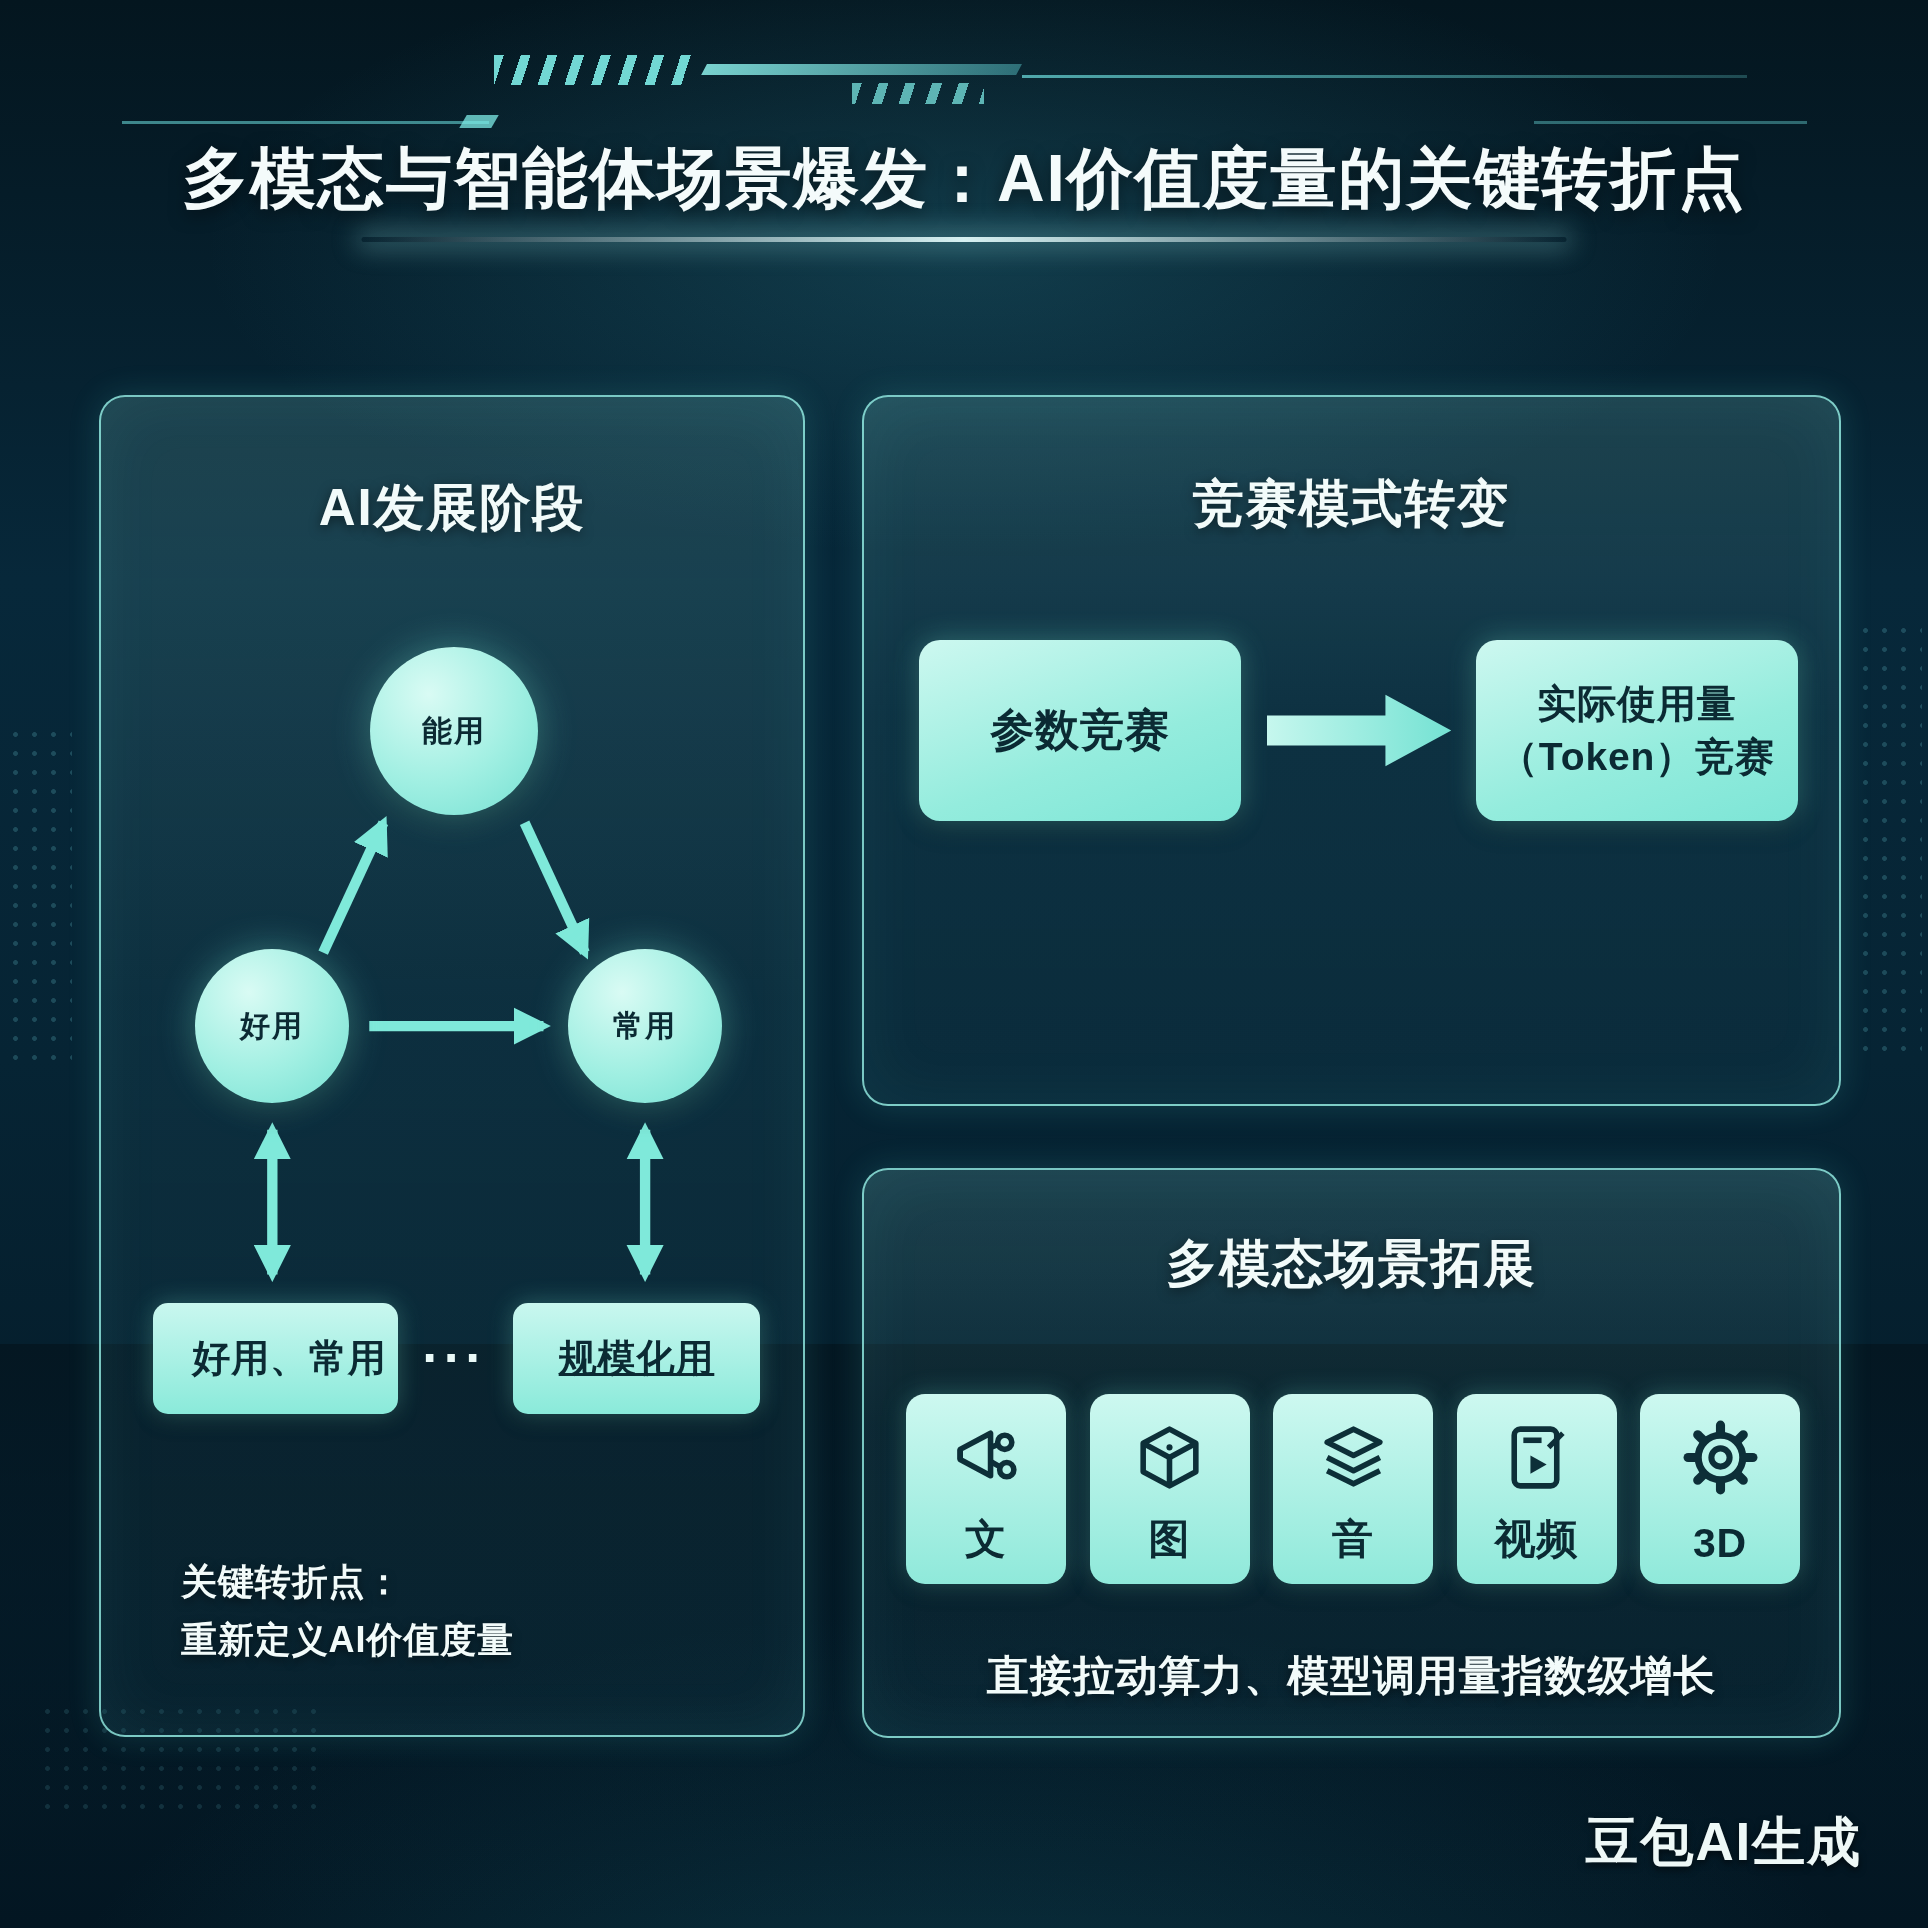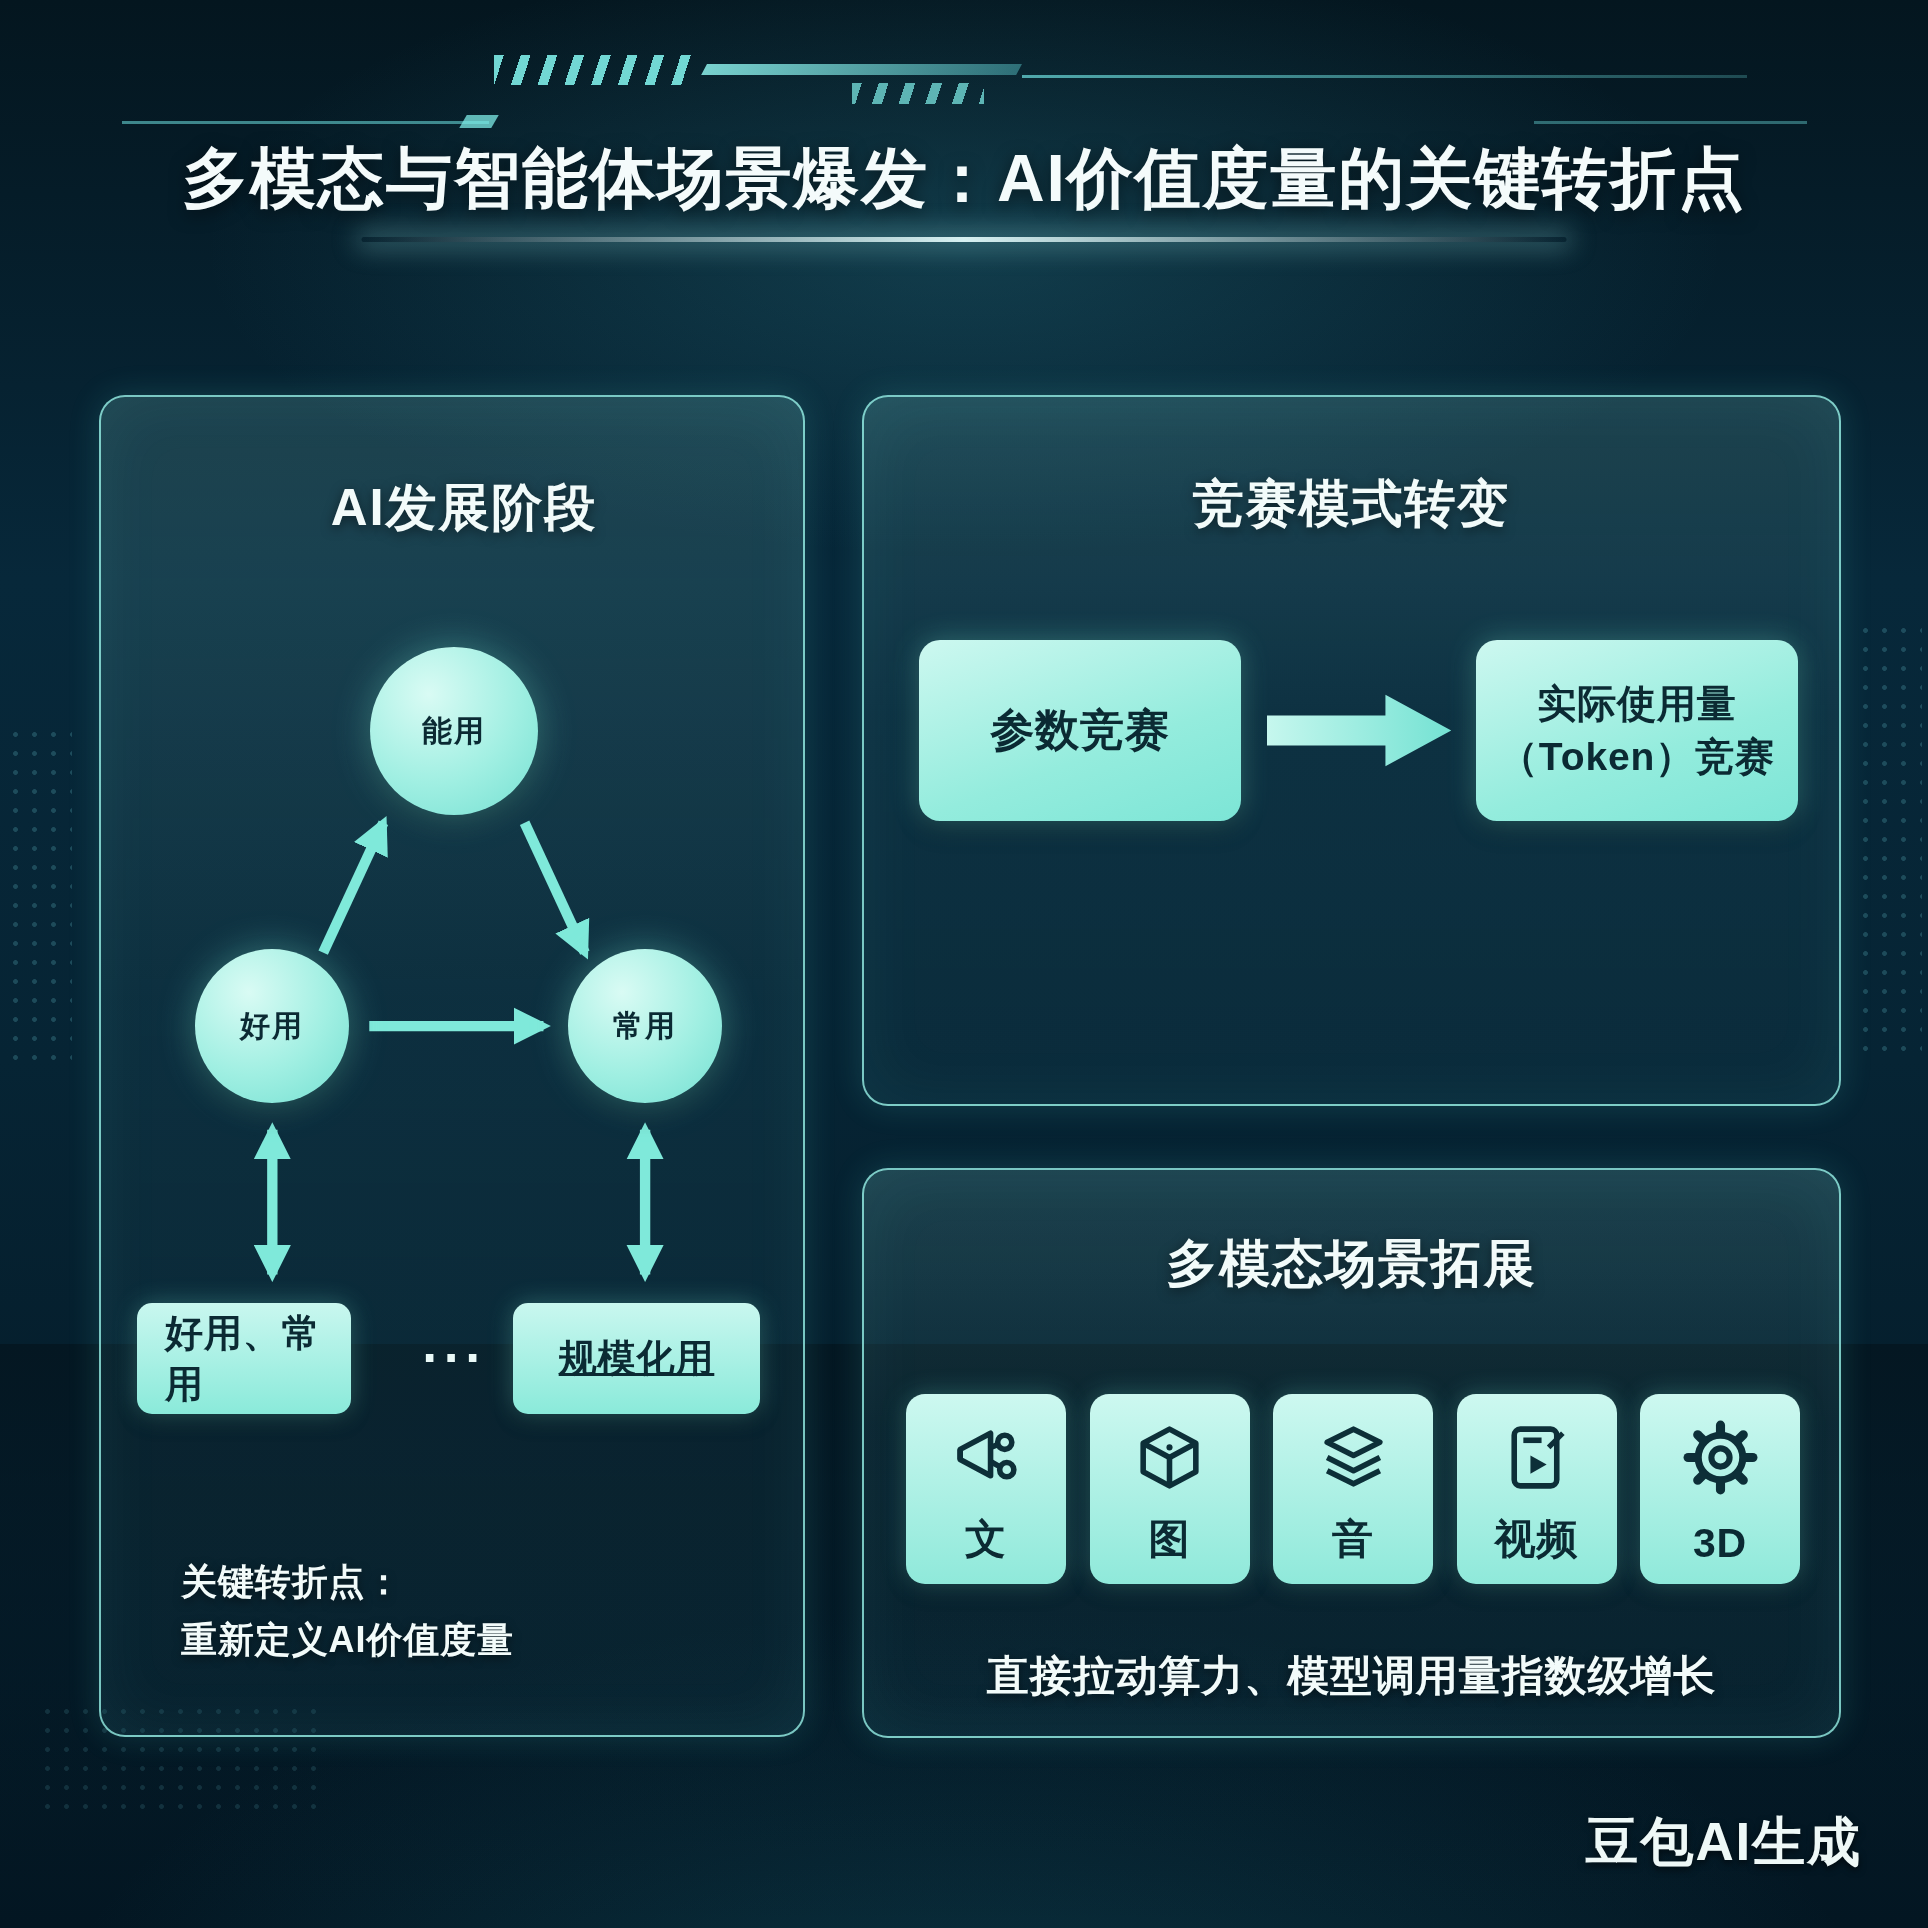--- a/index.html
+++ b/index.html
@@ -81,21 +81,21 @@
   .stage-node-left{ left:94px; top:552px; width:154px; height:154px; }
   .stage-node-right{ left:467px; top:552px; width:154px; height:154px; }
 
   .stage-box{
     position:absolute; top:906px; height:111px; border-radius:15px;
     background:linear-gradient(180deg,#c9f7ef 0%,#8aeada 100%);
     box-shadow:0 0 24.5px rgba(120,240,225,.30), 0 7.5px 19px rgba(0,0,0,.28);
     display:flex; align-items:center; justify-content:center;
     color:#0b2a33; font-weight:800; font-size:38px; letter-spacing:0.9px;
   }
-  .stage-box-left{ left:36px; width:214px;padding-left:28px; }
+  .stage-box-left{ left:52px; width:245px;padding-left:28px; }
   .stage-box-right{ left:412px; width:247px;text-decoration:underline; }
   .stage-ellipsis{
     position:absolute; left:311px; top:930px; width:85px; text-align:center;
     color:#eafaf8; font-size:53px; font-weight:800; letter-spacing:3.8px;
   }
   .stage-note{
     position:absolute; left:80px; top:1156px; color:#f2fbfa;
     font-size:36px; font-weight:800; line-height:1.6; letter-spacing:0.9px;
     text-shadow:0 2.8px 9.4px rgba(0,0,0,.5);
   }
@@ -169,21 +169,21 @@
     <div class="hud-bar"></div>
     <div class="hud-slash hud-s2"></div>
     <div class="hud-seg hud-b"></div>
     <div class="hud-seg hud-c"></div>
   </div>
 
   <div class="page-title">多模态与智能体场景爆发：AI价值度量的关键转折点</div>
   <div class="title-glow-line"></div>
 
   <div class="panel panel-stages">
-    <div class="panel-title" style="top:77px;margin-left:12px;">AI发展阶段</div>
+    <div class="panel-title" style="top:77px;">AI发展阶段</div>
 
     <svg class="stage-arrows" viewBox="0 0 750 1425">
       <defs>
         <marker id="ah" viewBox="0 0 10 10" refX="8" refY="5" markerWidth="3.6" markerHeight="3.6" orient="auto-start-reverse">
           <path d="M0,0 L10,5 L0,10 Z" fill="#7fe9da"></path>
         </marker>
       </defs>
       <line x1="236" y1="590" x2="300" y2="452" stroke="#7fe9da" stroke-width="11" marker-end="url(#ah)"></line>
       <line x1="450" y1="452" x2="514" y2="590" stroke="#7fe9da" stroke-width="11" marker-end="url(#ah)"></line>
       <line x1="285" y1="668" x2="470" y2="668" stroke="#7fe9da" stroke-width="11" marker-end="url(#ah)"></line>

